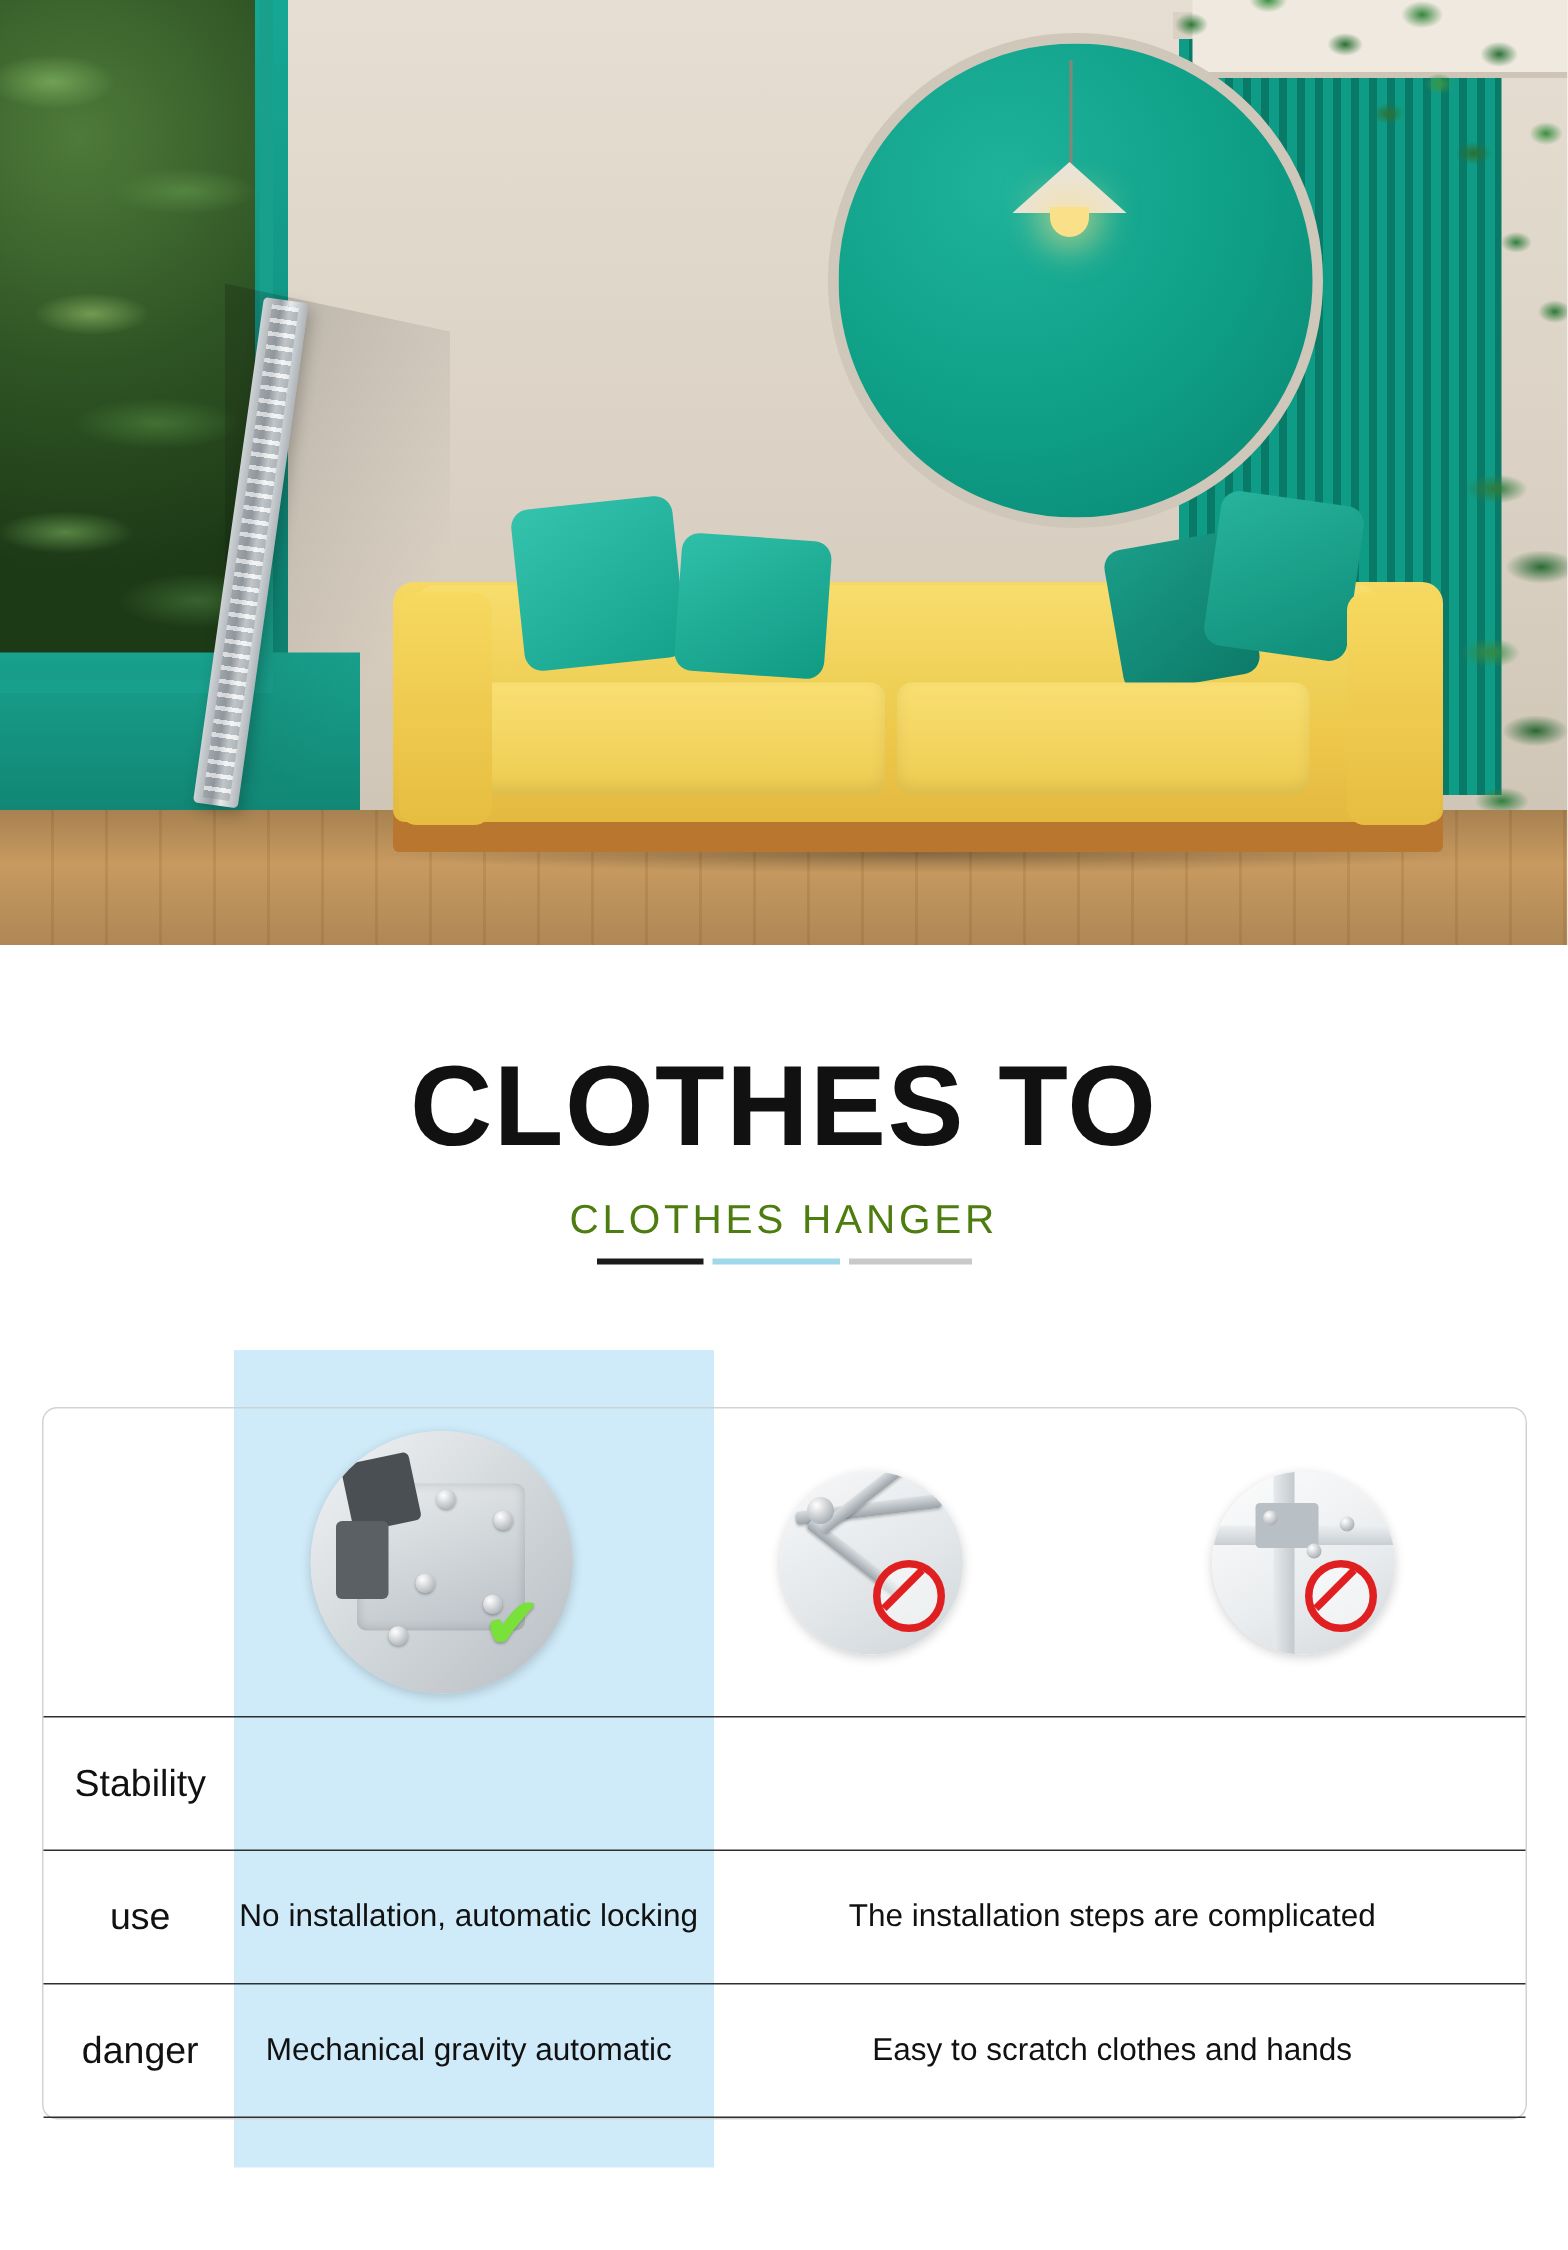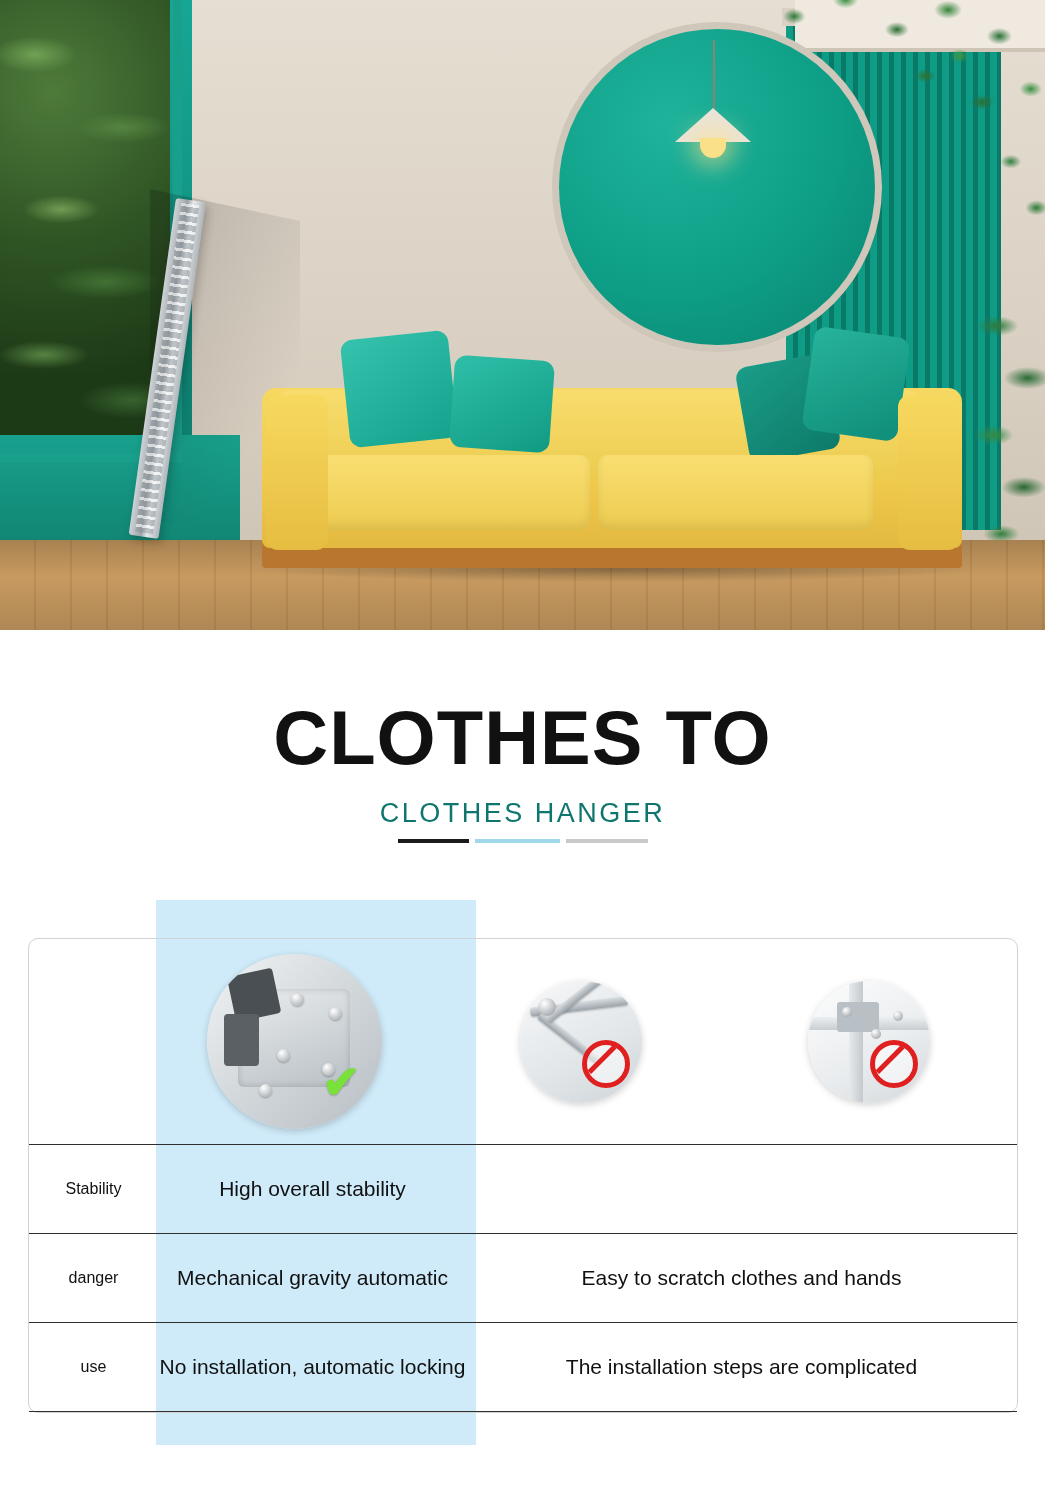--- a/index.html
+++ b/index.html
@@ -278,21 +278,21 @@
     font-weight: bold;
     font-size: 76px;
     letter-spacing: 1px;
     color: #111111;
     line-height: 1;
   }
   .title-sub {
     margin-top: 22px;
     font-size: 27px;
     letter-spacing: 2.5px;
-    color: #0f766e;
+    color: #4d7c0f;
   }
   .rule-row {
     margin: 10px auto 0 auto;
     width: 250px;
     display: flex;
     align-items: center;
     justify-content: center;
     gap: 6px;
   }
   .rule-seg { height: 4px; }
@@ -476,21 +476,21 @@
     align-items: center;
     flex: 1;
     border-top: 1px solid #2f2f2f;
     padding: 0 6px;
     box-sizing: border-box;
   }
   .trow:last-child { border-bottom: 1px solid #2f2f2f; }
   .cell-label {
     flex: 0 0 118px;
     text-align: center;
-    font-size: 16px;
+    font-size: 25px;
     color: #111;
   }
   .cell-ours {
     flex: 0 0 320px;
     text-align: center;
     font-size: 21px;
     color: #111;
   }
   .cell-theirs {
     flex: 1;
@@ -592,29 +592,28 @@
               <div class="screw sc3"></div>
               <div class="forbid"></div>
             </div>
           </div>
         </div>
       </div>
 
       <div class="rows">
         <div class="trow">
           <div class="cell-label">Stability</div>
-          <div class="cell-ours">High overall stability</div>
+        </div>
+        <div class="trow">
+          <div class="cell-label">use</div>
+          <div class="cell-ours">No installation, automatic locking</div>
+          <div class="cell-theirs">The installation steps are complicated</div>
         </div>
         <div class="trow">
           <div class="cell-label">danger</div>
           <div class="cell-ours">Mechanical gravity automatic</div>
           <div class="cell-theirs">Easy to scratch clothes and hands</div>
         </div>
-        <div class="trow">
-          <div class="cell-label">use</div>
-          <div class="cell-ours">No installation, automatic locking</div>
-          <div class="cell-theirs">The installation steps are complicated</div>
-        </div>
       </div>
 
     </div>
   </div>
 </div>
 
 </body></html>

